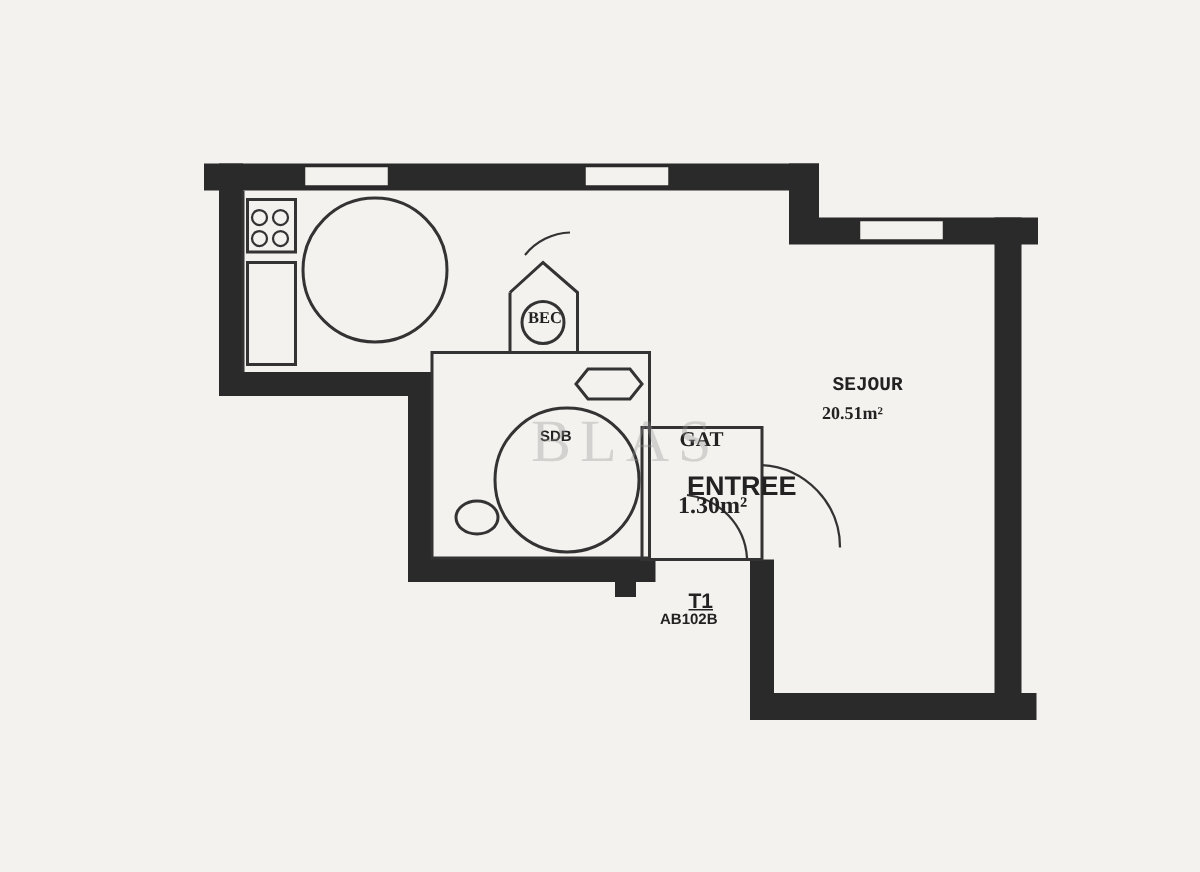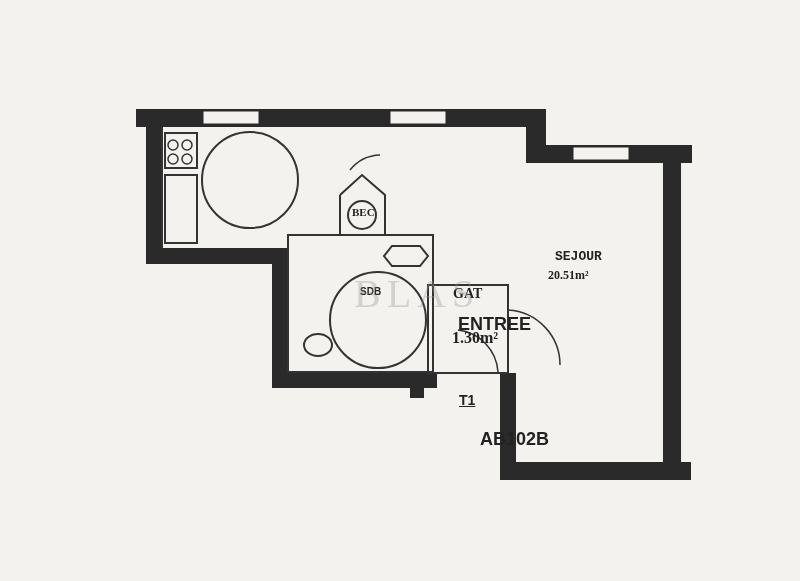--- a/index.html
+++ b/index.html
@@ -75,14 +75,14 @@
 </div>
 
 <div class="label mono" style="left:352px;top:206px;font-size:11px;">BEC</div>
 <div class="label mono" style="left:453px;top:286px;font-size:14px;text-align:right;">GAT</div>
 <div class="label" style="left:555px;top:249px;font-size:13px;font-family:Liberation Mono, monospace;">SEJOUR</div>
 <div class="label mono" style="left:548px;top:268px;font-size:12px;">20.51m²</div>
 <div class="label" style="left:432px;top:314px;font-size:18px;margin-left:26px;">ENTREE</div>
 <div class="label mono" style="left:452px;top:329px;font-size:16px;">1.30m²</div>
 <div class="label" style="left:360px;top:286px;font-size:10px;">SDB</div>
 <div class="label" style="left:459px;top:392px;font-size:14px;text-decoration:underline;">T1</div>
-<div class="label" style="left:440px;top:429px;font-size:18px;margin-left:40px;">AB102B</div>
+<div class="label" style="left:440px;top:408px;font-size:10px;">AB102B</div>
 <div class="watermark" style="left:330px;top:270px;">BLAS</div>
 
 </body></html>

